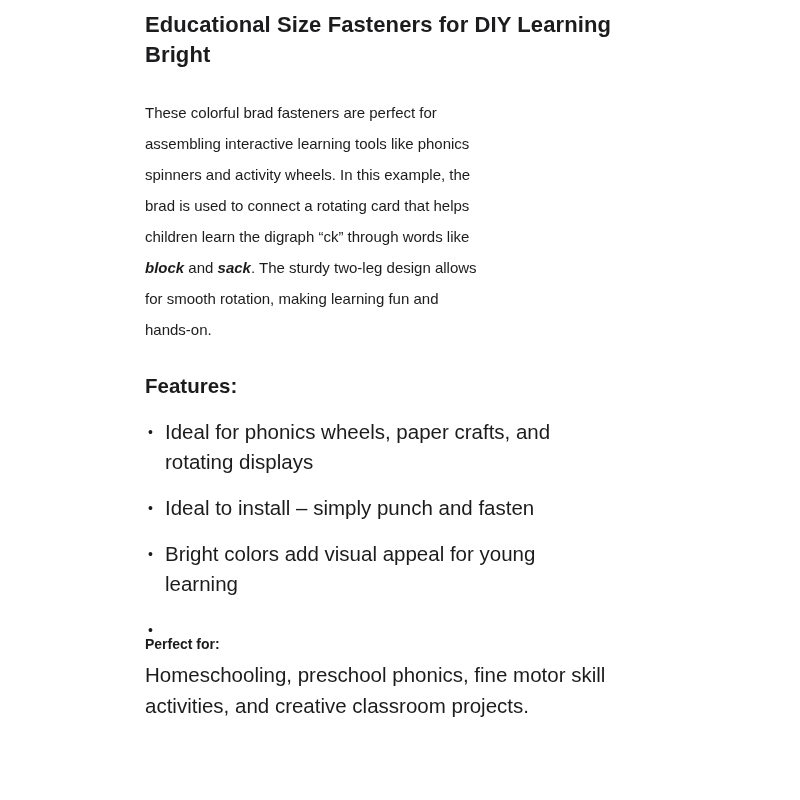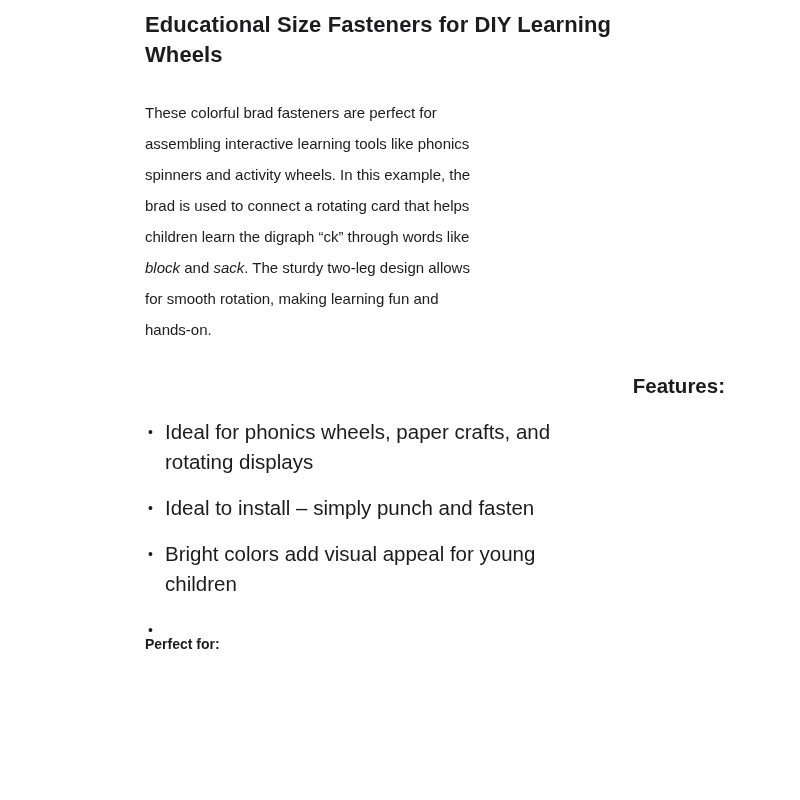--- a/index.html
+++ b/index.html
@@ -29,28 +29,27 @@
     letter-spacing: 0.1px;
   }
   p.intro {
     font-size: 15px;
     line-height: 31px;
     margin: 27px 0 2px 0;
     font-weight: 400;
   }
   p.intro em, .li-text em {
     font-style: italic;
-    font-weight: 400;
+    font-weight: 700;
   }
   h2.section-heading {
     font-size: 20.5px;
     line-height: 30px;
     font-weight: 700;
     margin: 26px 0 0 0;
-    text-align: right;
   }
   ul.features-list {
     list-style: none;
     margin: 16px 0 0 0;
     padding: 0;
   }
   ul.features-list li {
     position: relative;
     padding-left: 20px;
     font-size: 20.5px;
@@ -79,40 +78,41 @@
     line-height: 31px;
     margin: 0;
     font-weight: 400;
   }
 </style>
 </head>
 <body>
 
 <main class="doc">
 
-  <h1 class="title"><span>Educational Size Fasteners for DIY Learning</span><br><span>Wheels</span></h1>
+  <h1 class="title"><span>Educational Size Fasteners for DIY Learning</span><br><span>Bright</span></h1>
 
   <p class="intro"><span>These colorful brad fasteners are perfect for</span><br><span>assembling interactive learning tools like phonics</span><br><span>spinners and activity wheels. In this example, the</span><br><span>brad is used to connect a rotating card that helps</span><br><span>children learn the digraph “ck” through words like</span><br><em>block</em><span> and </span><em>sack</em><span>. The sturdy two-leg design allows</span><br><span>for smooth rotation, making learning fun and</span><br><span>hands-on.</span></p>
 
   <h2 class="section-heading">Features:</h2>
 
   <ul class="features-list">
     <li>
       <span class="bullet">•</span>
       <span class="li-text"><span>Ideal for phonics wheels, paper crafts, and</span><br><span>rotating displays</span></span>
     </li>
     <li>
       <span class="bullet">•</span>
       <span class="li-text"><span>Ideal to install – simply punch and fasten</span></span>
     </li>
     <li>
       <span class="bullet">•</span>
-      <span class="li-text"><span>Bright colors add visual appeal for young</span><br><span>children</span></span>
+      <span class="li-text"><span>Bright colors add visual appeal for young</span><br><span>learning</span></span>
     </li>
     <li>
       <span class="bullet">•</span>
     </li>
   </ul>
 
   <h2 class="perfect-heading">Perfect for:</h2>
 
+  <p class="perfect-text"><span>Homeschooling, preschool phonics, fine motor skill</span><br><span>activities, and creative classroom projects.</span></p>
 
 </main>
 
 </body></html>

